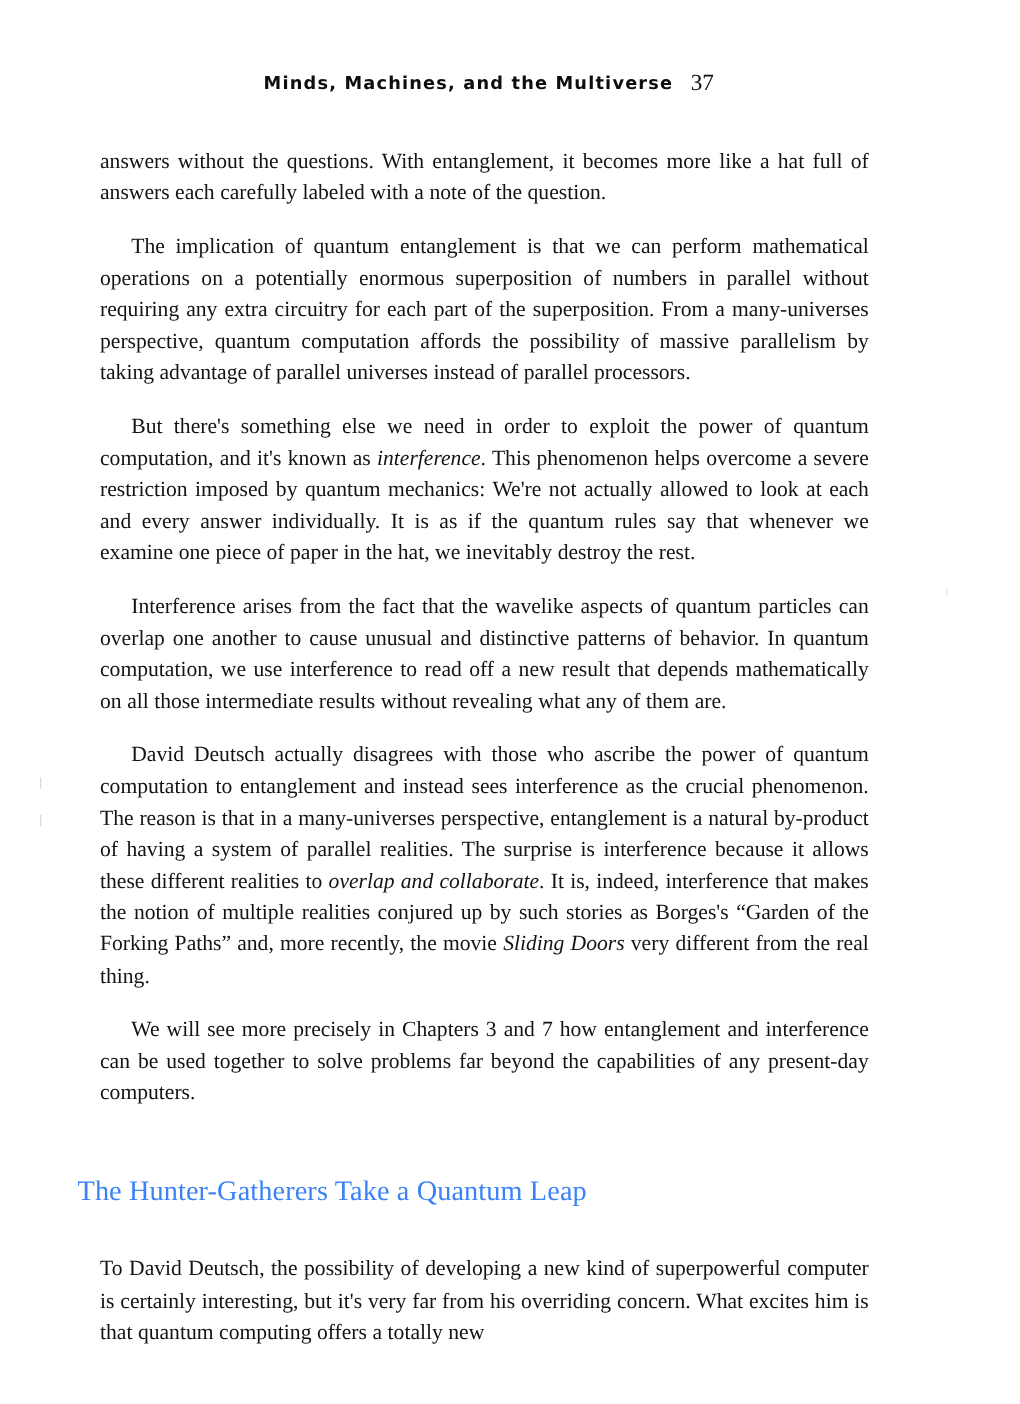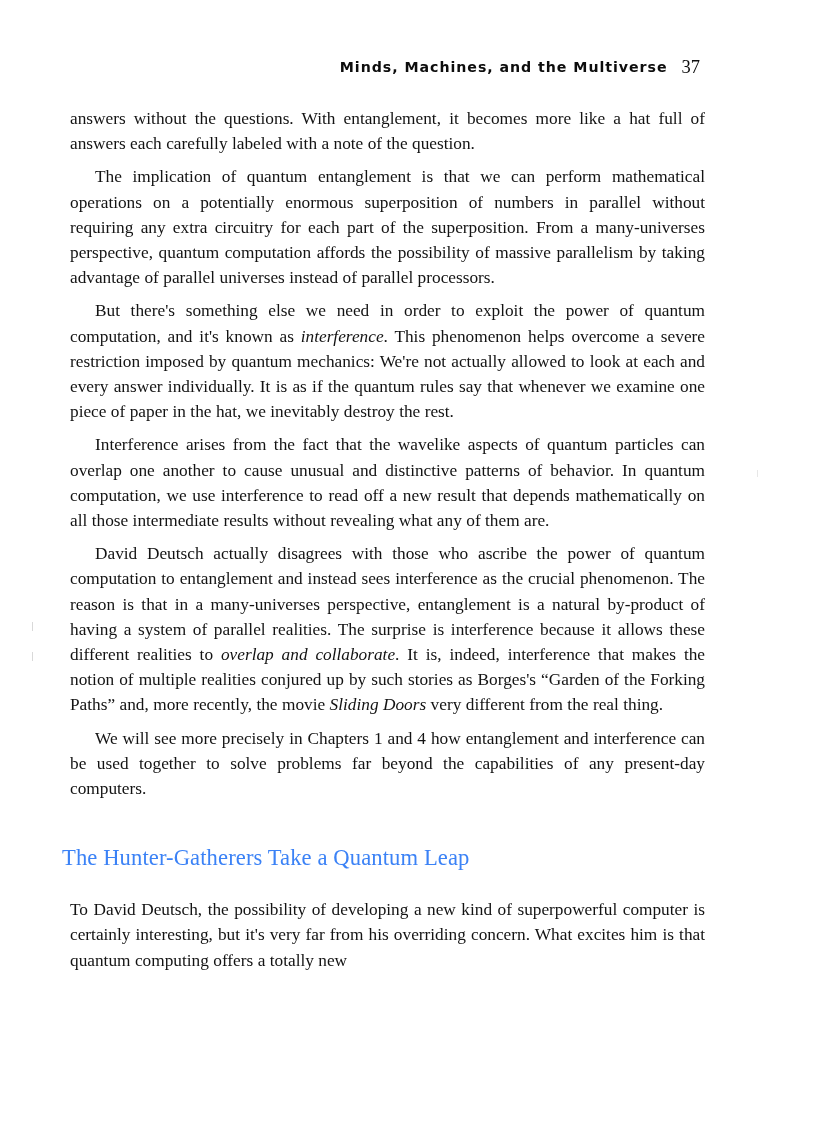--- a/index.html
+++ b/index.html
@@ -20,24 +20,24 @@
   .page {
     position: absolute;
     inset: 0;
     width: 816px;
     height: 1123px;
   }
 
   
   .running-head {
     position: absolute;
-    left: 50px;
+    left: 66px;
     top: 56px;
     width: 650px;
-    text-align: right;
+    text-align: center;
     white-space: nowrap;
   }
   .rh-title {
     font-family: "DejaVu Sans", "Liberation Sans", sans-serif;
     font-weight: 700;
     font-size: 14.2px;
     letter-spacing: 0.95px;
     color: #0d0d0d;
   }
   .rh-folio {
@@ -53,21 +53,21 @@
 
   
   .column {
     position: absolute;
     left: 62px;
     top: 98px;
     width: 651px;
   }
 
   p.body {
-    margin: 8px;
+    margin: 18px;
     font-size: 17.3px;
     line-height: 25.2px;
     text-align: justify;
     text-justify: inter-word;
     text-indent: 25px;
     color: #131313;
     word-spacing: 0.1px;
   }
   p.body.flush { text-indent: 0; }
 
@@ -110,21 +110,21 @@
     <span class="rh-title">Minds, Machines, and the Multiverse</span><span class="rh-folio">37</span>
   </div>
 
   <div class="column">
     <div>
         <p class="body flush">answers without the questions. With entanglement, it becomes more like a hat full of answers each carefully labeled with a note of the question.</p>
         <p class="body">The implication of quantum entanglement is that we can perform mathematical operations on a potentially enormous superposition of numbers in parallel without requiring any extra circuitry for each part of the superposition. From a many-universes perspective, quantum computation affords the possibility of massive parallelism by taking advantage of parallel universes instead of parallel processors.</p>
         <p class="body">But there's something else we need in order to exploit the power of quantum computation, and it's known as <em>interference</em>. This phenomenon helps overcome a severe restriction imposed by quantum mechanics: We're not actually allowed to look at each and every answer individually. It is as if the quantum rules say that whenever we examine one piece of paper in the hat, we inevitably destroy the rest.</p>
         <p class="body">Interference arises from the fact that the wavelike aspects of quantum particles can overlap one another to cause unusual and distinctive patterns of behavior. In quantum computation, we use interference to read off a new result that depends mathematically on all those intermediate results without revealing what any of them are.</p>
         <p class="body">David Deutsch actually disagrees with those who ascribe the power of quantum computation to entanglement and instead sees interference as the crucial phenomenon. The reason is that in a many-universes perspective, entanglement is a natural by-product of having a system of parallel realities. The surprise is interference because it allows these different realities to <em>overlap and collaborate</em>. It is, indeed, interference that makes the notion of multiple realities conjured up by such stories as Borges's “Garden of the Forking Paths” and, more recently, the movie <em>Sliding Doors</em> very different from the real thing.</p>
-        <p class="body">We will see more precisely in Chapters 1 and 4 how entanglement and interference can be used together to solve problems far beyond the capabilities of any present-day computers.</p>
+        <p class="body">We will see more precisely in Chapters 3 and 7 how entanglement and interference can be used together to solve problems far beyond the capabilities of any present-day computers.</p>
       </div>
     <h2 class="section-heading">The Hunter-Gatherers Take a Quantum Leap</h2>
     <div>
         <p class="body flush">To David Deutsch, the possibility of developing a new kind of superpowerful computer is certainly interesting, but it's very far from his overriding concern. What excites him is that quantum computing offers a totally new</p>
       </div>
   </div>
 
 </div>
 
 </body></html>

